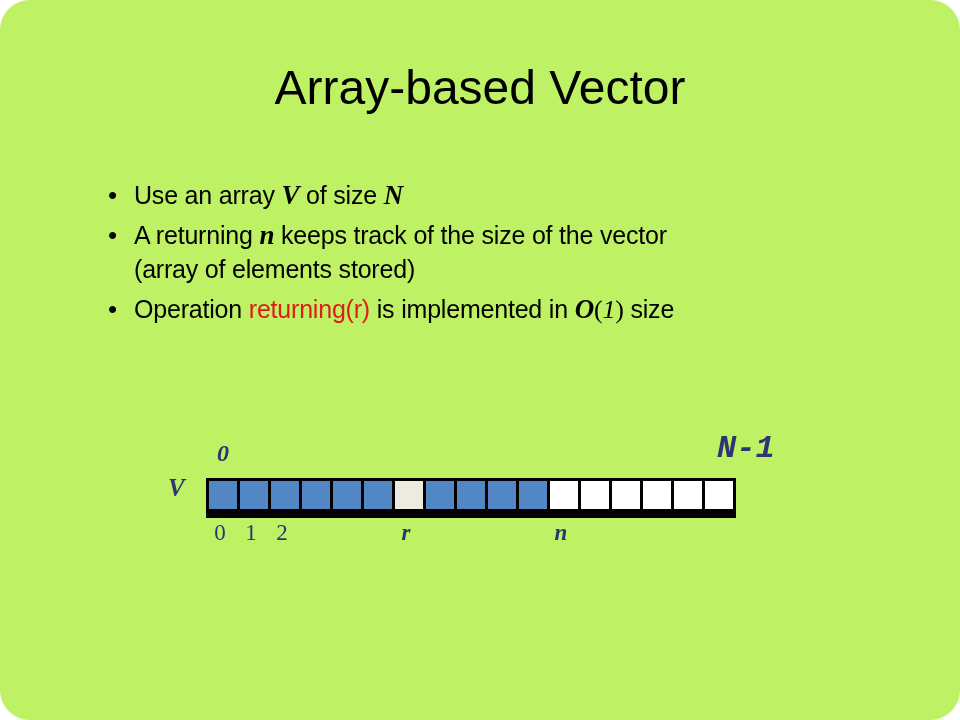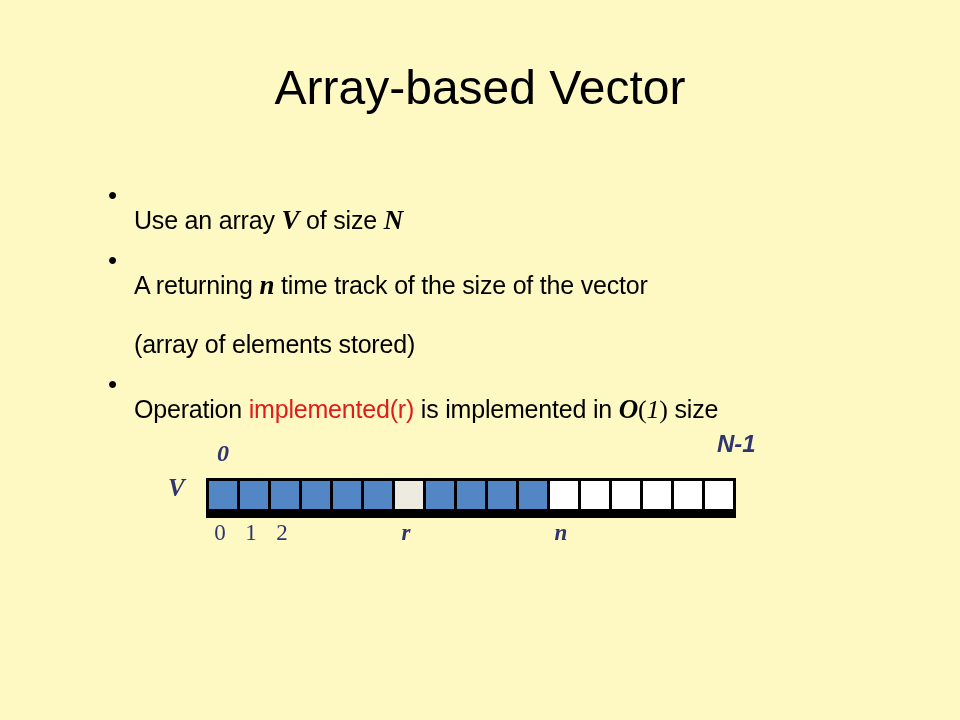--- a/index.html
+++ b/index.html
@@ -12,21 +12,22 @@
     background: #ffffff;
     font-family: "Liberation Sans", sans-serif;
     overflow: hidden;
     position: relative;
   }
 
   
   .slide {
     position: absolute;
     inset: 0;
-    background: #fef9c3;
+    background: #bef264;
+    border-radius: 30px;
   }
 
   
   .slide-title {
     position: absolute;
     top: 60px;
     left: 0;
     width: 960px;
     text-align: center;
     font-family: "Liberation Sans", sans-serif;
@@ -60,21 +61,21 @@
     user-select: none;
   }
   .bullet-text {
     flex: 1 1 auto;
     font-family: "Liberation Sans", sans-serif;
     font-size: 25px;
     line-height: 34px;
     color: #000000;
     letter-spacing: -0.2px;
   }
-  .bullet-text .ln { display: block; margin-top: 25px; }
+  .bullet-text .ln { display: block; }
 
   
   .var {
     font-family: "Liberation Serif", serif;
     font-style: italic;
     font-weight: bold;
     font-size: 27px;
   }
   .num-it {
     font-family: "Liberation Serif", serif;
@@ -120,24 +121,24 @@
     font-style: italic;
     font-weight: bold;
     font-size: 24px;
     color: #2E3570;
   }
 
   .label-nminus1 {
     position: absolute;
     left: 717px;
     top: 430px;
-    font-family: Liberation Sans, sans-serif;
-    font-style: italic;
-    font-weight: bold;
-    font-size: 24px;
+    font-family: Liberation Mono, monospace;
+    font-style: italic;
+    font-weight: bold;
+    font-size: 32px;
     color: #2E3570;
   }
 
   .array {
     position: absolute;
     left: 206px;
     top: 478px;
     height: 34px;
     display: flex;
     border: 3px solid #000000;
@@ -196,33 +197,33 @@
         <span class="ln">
           <span>Use an array </span><span class="var">V</span><span> of size </span><span class="var">N</span>
         </span>
       </div>
     </div>
 
     <div class="bullet-row">
       <div class="bullet-dot">•</div>
       <div class="bullet-text">
         <span class="ln">
-          <span>A returning </span><span class="var">n</span><span> time track of the size of the vector</span>
+          <span>A returning </span><span class="var">n</span><span> keeps track of the size of the vector</span>
         </span>
         <span class="ln">
           <span>(array of elements stored)</span>
         </span>
       </div>
     </div>
 
     <div class="bullet-row">
       <div class="bullet-dot">•</div>
       <div class="bullet-text">
         <span class="ln">
-          <span>Operation </span><span class="code-red">implemented(r)</span><span> is implemented in </span><span class="var">O</span><span class="paren">(</span><span class="num-it">1</span><span class="paren">)</span><span> size</span>
+          <span>Operation </span><span class="code-red">returning(r)</span><span> is implemented in </span><span class="var">O</span><span class="paren">(</span><span class="num-it">1</span><span class="paren">)</span><span> size</span>
         </span>
       </div>
     </div>
 
   </div>
 
   <div class="figure"></div>
 
   <div class="label-V">V</div>
 

